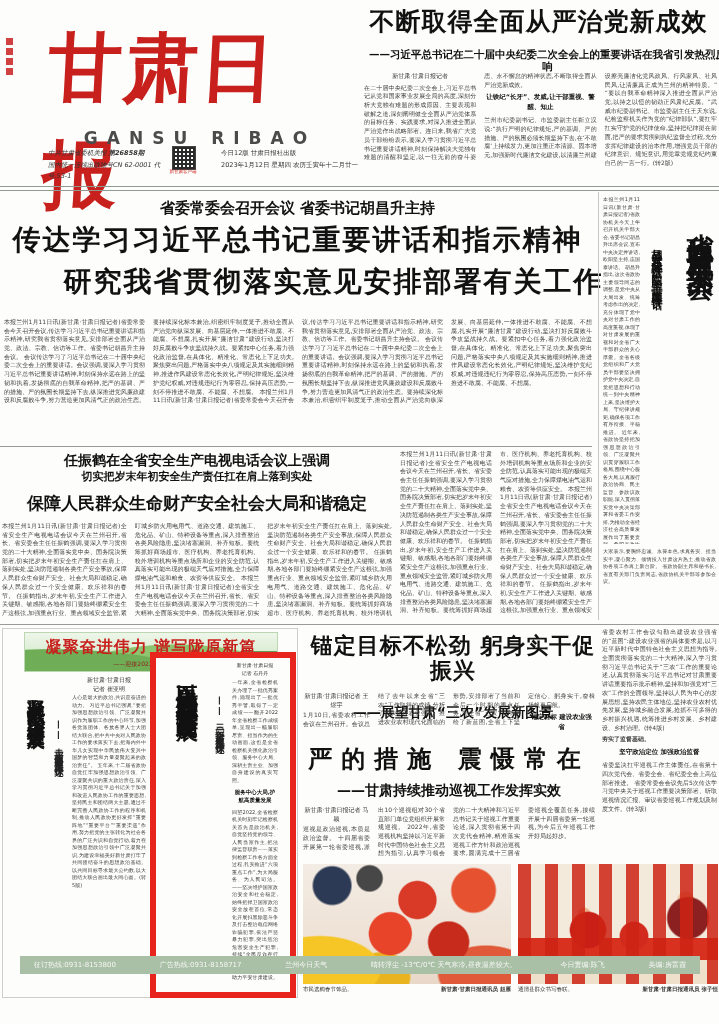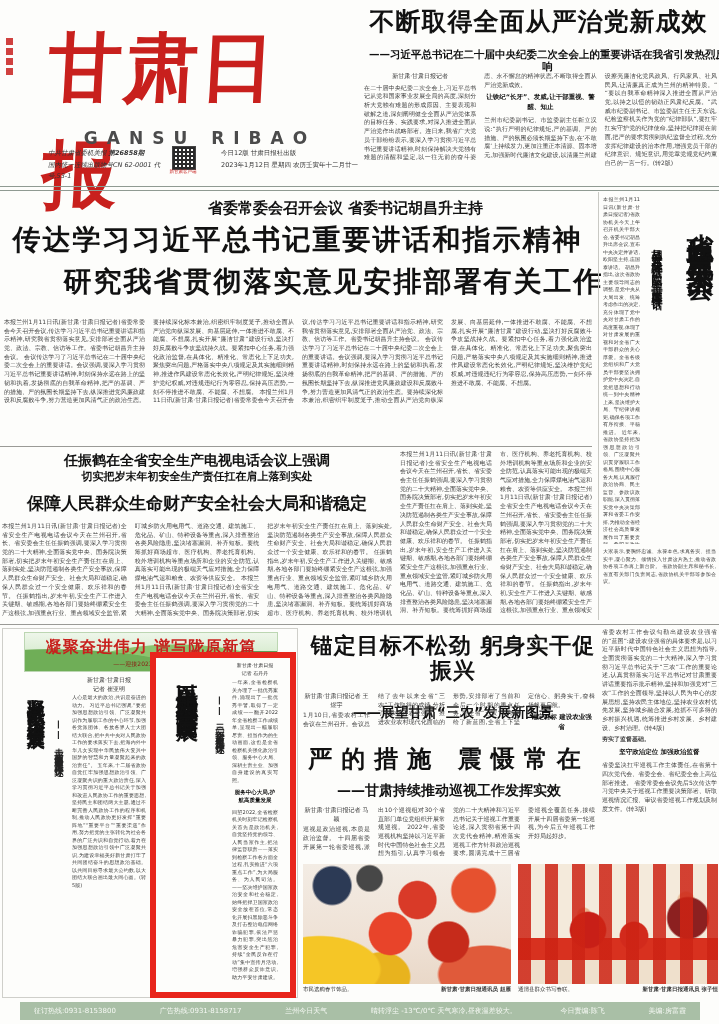--- a/index.html
+++ b/index.html
@@ -75,21 +75,21 @@
   <div class="abs bodytext cols3" style="left:364px;top:72px;width:353px;height:112px;">
     <div class="byline">新甘肃·甘肃日报记者</div>
     <span>在二十届中央纪委二次全会上,习近平总书记从党和国家事业发展全局的高度,深刻分析大党独有难题的形成原因、主要表现和破解之道,深刻阐明健全全面从严治党体系的目标任务、实践要求,对深入推进全面从严治党作出战略部署。连日来,我省广大党员干部纷纷表示,要深入学习贯彻习近平总书记重要讲话精神,时刻保持解决大党独有难题的清醒和坚定,以一往无前的奋斗姿态、永不懈怠的精神状态,不断取得全面从严治党新成效。</span>
     <div class="inline-subhead">让铁纪“长牙”、发威,让干部重视、警醒、知止</div>
     <span>兰州市纪委副书记、市监委副主任靳立汉说:“执行严明的纪律规矩,严的基调、严的措施、严的氛围必须长期坚持下去,在‘不敢腐’上持续发力,更加注重正本清源、固本培元,加强新时代廉洁文化建设,以清廉兰州建设擦亮廉洁化党风政风、行风家风、社风民风,让清廉真正成为兰州的精神特质。”</span>
     <span>“要以自我革命精神深入推进全面从严治党,以持之以恒的韧劲正风肃纪反腐。”武威市纪委副书记、市监委副主任王天东说,纪检监察机关作为党的“纪律部队”,要扛牢扛实守护党的纪律使命,坚持把纪律挺在前面,把严的要求贯彻到执纪监督全过程,充分发挥纪律建设的治本作用,增强党员干部的纪律意识、规矩意识,用党章党规党纪约束自己的一言一行。(转2版)</span>
   </div>
 
   <div class="abs doubled" style="left:0;top:186px;width:719px;"></div>
 
-  <div class="abs hl ctr" style="left:0;top:200px;width:595px;font-size:15px;padding-left:48px;">省委常委会召开会议 省委书记胡昌升主持</div>
+  <div class="abs hl ctr" style="left:0;top:200px;width:595px;font-size:15px;">省委常委会召开会议 省委书记胡昌升主持</div>
   <div class="abs hl ctr" style="left:0;top:224px;width:595px;font-size:28px;letter-spacing:2px;">传达学习习近平总书记重要讲话和指示精神</div>
   <div class="abs hl ctr" style="left:0;top:266px;width:595px;font-size:28px;letter-spacing:2px;padding-left:36px;">研究我省贯彻落实意见安排部署有关工作</div>
   <div class="abs bodytext cols4" style="left:4px;top:318px;width:588px;height:124px;">本报兰州1月11日讯(新甘肃·甘肃日报记者)省委常委会今天召开会议,传达学习习近平总书记重要讲话和指示精神,研究我省贯彻落实意见,安排部署全面从严治党、政法、宗教、信访等工作。省委书记胡昌升主持会议。 会议传达学习了习近平总书记在二十届中央纪委二次全会上的重要讲话。会议强调,要深入学习贯彻习近平总书记重要讲话精神,时刻保持永远在路上的坚韧和执着,发扬彻底的自我革命精神,把严的基调、严的措施、严的氛围长期坚持下去,纵深推进党风廉政建设和反腐败斗争,努力营造更加风清气正的政治生态。要持续深化标本兼治,织密织牢制度笼子,推动全面从严治党向纵深发展、向基层延伸,一体推进不敢腐、不能腐、不想腐,扎实开展“廉洁甘肃”建设行动,坚决打好反腐败斗争攻坚战持久战。要紧扣中心任务,着力强化政治监督,在具体化、精准化、常态化上下足功夫,聚焦突出问题,严格落实中央八项规定及其实施细则精神,推进作风建设常态化长效化,严明纪律规矩,坚决维护党纪权威,对违规违纪行为零容忍,保持高压态势,一刻不停推进不敢腐、不能腐、不想腐。 本报兰州1月11日讯(新甘肃·甘肃日报记者)省委常委会今天召开会议,传达学习习近平总书记重要讲话和指示精神,研究我省贯彻落实意见,安排部署全面从严治党、政法、宗教、信访等工作。省委书记胡昌升主持会议。 会议传达学习了习近平总书记在二十届中央纪委二次全会上的重要讲话。会议强调,要深入学习贯彻习近平总书记重要讲话精神,时刻保持永远在路上的坚韧和执着,发扬彻底的自我革命精神,把严的基调、严的措施、严的氛围长期坚持下去,纵深推进党风廉政建设和反腐败斗争,努力营造更加风清气正的政治生态。要持续深化标本兼治,织密织牢制度笼子,推动全面从严治党向纵深发展、向基层延伸,一体推进不敢腐、不能腐、不想腐,扎实开展“廉洁甘肃”建设行动,坚决打好反腐败斗争攻坚战持久战。要紧扣中心任务,着力强化政治监督,在具体化、精准化、常态化上下足功夫,聚焦突出问题,严格落实中央八项规定及其实施细则精神,推进作风建设常态化长效化,严明纪律规矩,坚决维护党纪权威,对违规违纪行为零容忍,保持高压态势,一刻不停推进不敢腐、不能腐、不想腐。</div>
 
   <div class="abs" style="left:598px;top:192px;width:1px;height:428px;background:#c9c9c4;"></div>
   <div class="abs bodytext t5" style="left:603px;top:196px;width:37px;height:348px;">本报兰州1月11日讯(新甘肃·甘肃日报记者)省政协机关今天上午召开机关干部大会,省委书记胡昌升出席会议,宣布中央决定并讲话,欧阳坚主持,庄国泰讲话。 胡昌升指出,这次省政协主要领导同志的调整,是党中央从大局出发、统筹考虑作出的决定,充分体现了党中央对甘肃工作的高度重视,体现了对甘肃发展的重视和对全省广大干部群众的关心厚爱。全省各级党组织和广大党员干部要坚决拥护党中央决定,自觉把思想和行动统一到中央精神上来,坚决维护大局、守纪律讲规矩,确保各项工作有序衔接、平稳推进。 近年来,省政协坚持把加强思想政治引领、广泛凝聚共识贯穿履职工作格局,围绕中心服务大局,认真履行政治协商、民主监督、参政议政职能,深入贯彻落实党中央决策部署和省委工作安排,为推动全省经济社会高质量发展作出了重要贡献。希望省政协新一届领导班子坚持以习近平新时代中国特色社会主义思想为指导,全面贯彻落实党的二十大精神,在省委的坚强领导下,团结带领全省各级政协组织和广大政协委员,为谱写全面建设社会主义现代化国家甘肃篇章广泛凝心聚力。</div>
   <div class="abs vtext hl" style="left:644px;top:240px;width:18px;height:292px;font-size:11px;letter-spacing:2px;font-weight:bold;">胡昌升宣布决定并讲话 欧阳坚主持 庄国泰讲话</div>
   <div class="abs vtext hl" style="left:666px;top:212px;width:50px;height:312px;font-size:27px;letter-spacing:4px;">省政协召开机关干部大会</div>
   <div class="abs bodytext t5" style="left:603px;top:548px;width:113px;height:68px;">大家表示,要胸怀忠诚、永葆本色,求真务实、担当实干,凝心聚力、倾情投入甘肃这片热土,推动省政协各项工作再上新台阶。 省政协副主席和秘书长,省直有关部门负责同志,省政协机关干部等参加会议。</div>
 
@@ -180,21 +180,21 @@
 
   <div class="abs caprow" style="left:303px;top:986px;width:208px;">
     <span>市民选购春节饰品。</span>
     <b>新甘肃·甘肃日报通讯员 赵雁</b>
   </div>
   <div class="abs caprow" style="left:518px;top:986px;width:200px;">
     <span>通渭县群众书写春联。</span>
     <b>新甘肃·甘肃日报通讯员 张子恒</b>
   </div>
 
-  <div class="abs footerbar" style="left:20px;top:1002px;width:680px;height:18px;align-items:center;">
+  <div class="abs footerbar" style="left:20px;top:956px;width:680px;height:18px;align-items:center;">
     <span>征订热线:0931-8153800</span>
     <span>广告热线:0931-8158717</span>
     <span style="font-weight:normal;">兰州今日天气</span>
     <span>晴转浮尘 -13℃/0℃  天气寒冷,昼夜温差较大。</span>
     <span>今日责编:陈飞</span>
     <span>美编:房富霞</span>
   </div>
 
 </div>
 

